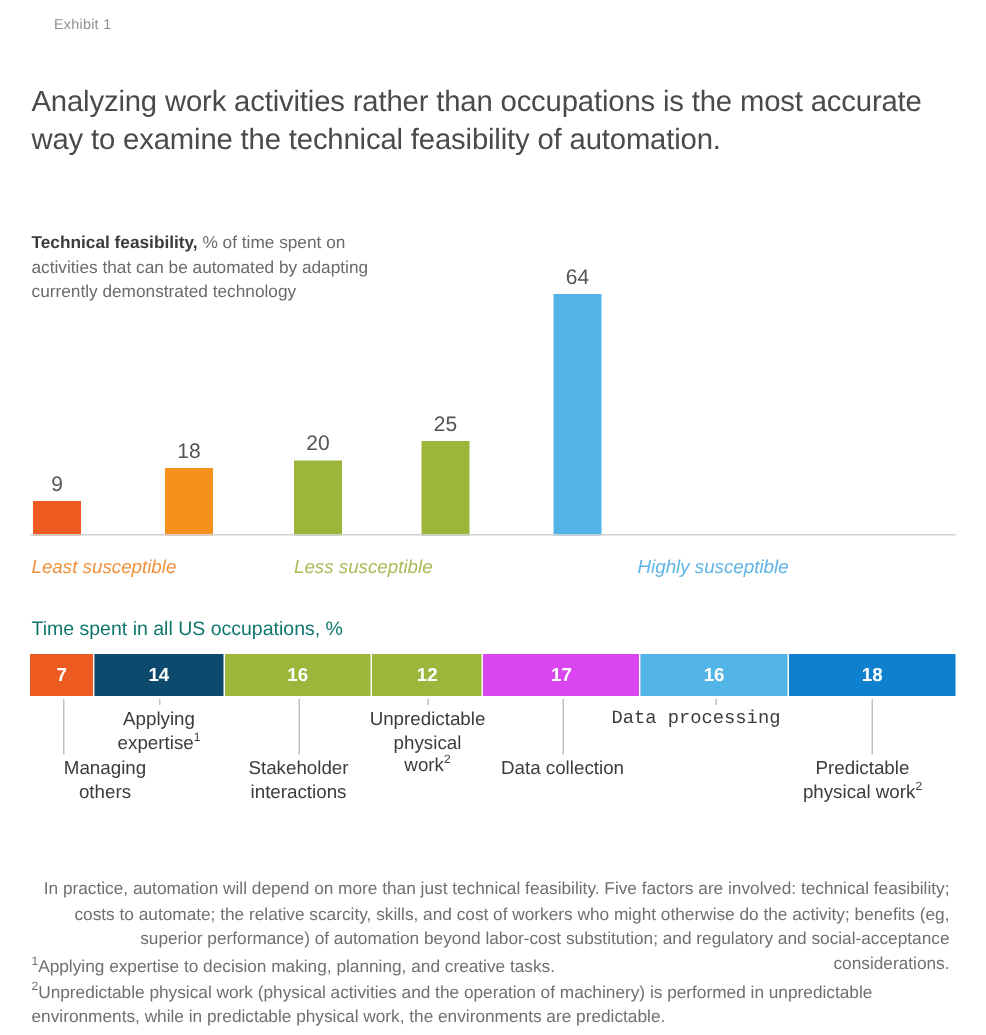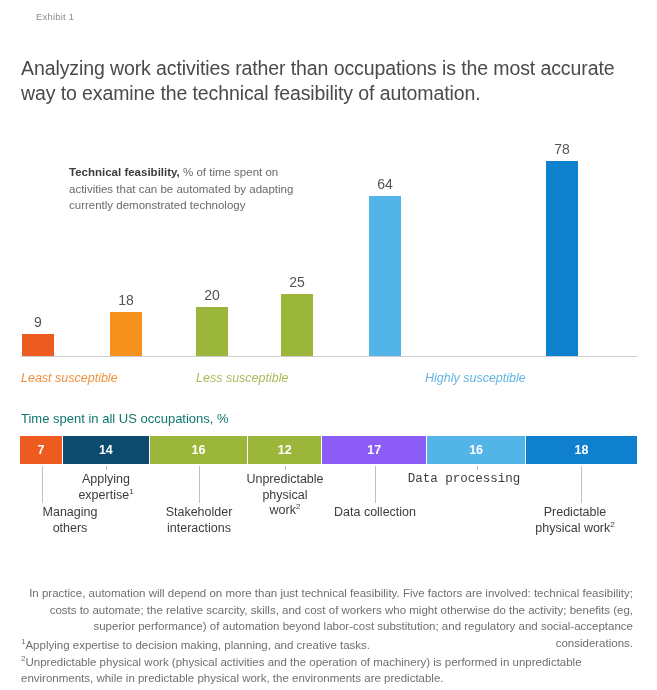--- a/index.html
+++ b/index.html
@@ -18,22 +18,22 @@
   .headline{
     position:absolute;left:21px;top:56px;width:620px;
     font-size:19.5px;line-height:25px;color:#4a4a4a;font-weight:400;
     letter-spacing:-.1px;
   }
   
   .chart{
     position:absolute;left:0;top:140px;width:657px;height:252px;
   }
   .legend-note{
-    position:absolute;left:21px;top:24px;width:240px;
-    font-size:11.5px;line-height:16.5px;color:#6a6a6a;margin-left:48px;
+    position:absolute;left:21px;top:14px;width:240px;
+    font-size:11.5px;line-height:16.5px;color:#6a6a6a;
   }
   .legend-note b{color:#3c3c3c;font-weight:bold;}
   .plot{
     position:absolute;left:0;top:0;width:657px;height:217px;
   }
   .axis{
     position:absolute;left:20px;top:216px;width:617px;height:1px;
     background:#cfcfcf;
   }
   .bar{
@@ -108,40 +108,36 @@
         <div class="val" style="bottom: 54px;">20</div>
       </div>
       <div class="bar" style="left: 281px; height: 216px;">
         <div class="col" style="height: 63px; background: rgb(156, 182, 60);"></div>
         <div class="val" style="bottom: 67px; margin-top: 24px;">25</div>
       </div>
       <div class="bar" style="left: 369px; height: 216px;">
         <div class="col" style="height: 161px; background: rgb(83, 180, 232);"></div>
         <div class="val" style="bottom: 165px;">64</div>
       </div>
-      <div class="bar" style="left: 546px; height: 216px;">
-        <div class="col" style="height: 196px; background: rgb(14, 128, 206);"></div>
-        <div class="val" style="bottom: 200px;">78</div>
-      </div>
     </div>
   <div class="axis"></div>
   <div id="cats">
       <div class="cat" style="left: 21px; top: 231px; color: rgb(240, 145, 60);">Least susceptible</div>
       <div class="cat" style="left: 196px; top: 231px; color: rgb(168, 188, 87);">Less susceptible</div>
       <div class="cat" style="left: 425px; top: 231px; color: rgb(96, 181, 229);">Highly susceptible</div>
     </div>
 </div>
 
 <div class="stack-title">Time spent in all US occupations, %</div>
 <div class="stack" id="stack">
     <div class="seg" style="left: 0px; width: 43.19px; background: rgb(238, 91, 33);">7</div>
     <div class="seg" style="left: 43.19px; width: 86.38px; background: #0c4a6e;">14</div>
     <div class="seg" style="left: 129.57px; width: 98.72px; background: rgb(156, 182, 60);">16</div>
     <div class="seg" style="left: 228.29px; width: 74.04px; background: rgb(156, 182, 60);">12</div>
-    <div class="seg" style="left: 302.33px; width: 104.89px; background: #8b5cf6;">17</div>
+    <div class="seg" style="left: 302.33px; width: 104.89px; background: #d946ef;">17</div>
     <div class="seg" style="left: 407.22px; width: 98.72px; background: rgb(83, 180, 232);">16</div>
     <div class="seg" style="left: 505.94px; width: 111.06px; background: rgb(14, 128, 206);">18</div>
   </div>
 <div id="stacklabels">
     <div class="tick" style="left: 42px; top: 466px; height: 37px;"></div>
     <div class="seglabel" style="width: 120px; left: 10px; top: 505px;">Managing<br>others</div>
     <div class="tick" style="left: 106px; top: 466px; height: 4px;"></div>
     <div class="seglabel" style="width: 150px; left: 31px; top: 472px;">Applying<br>expertise<sup>1</sup></div>
     <div class="tick" style="left: 199px; top: 466px; height: 37px;"></div>
     <div class="seglabel" style="width: 150px; left: 124px; top: 505px;">Stakeholder<br>interactions</div>

